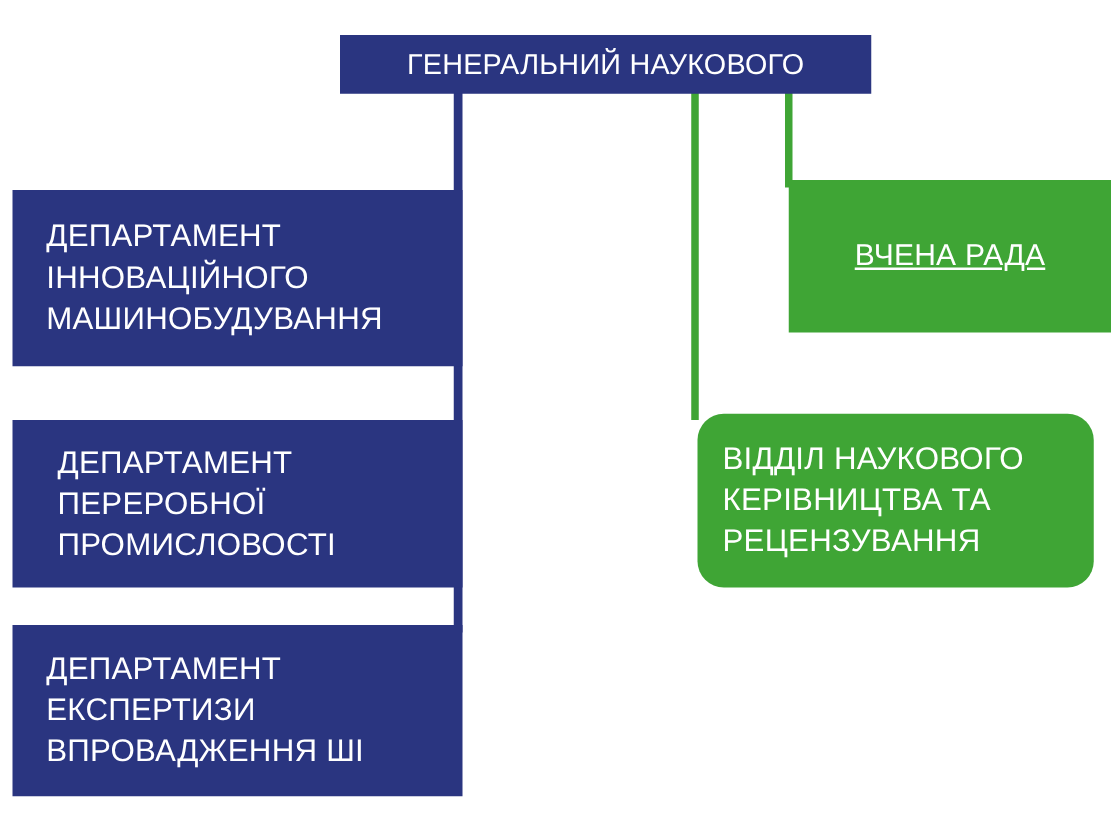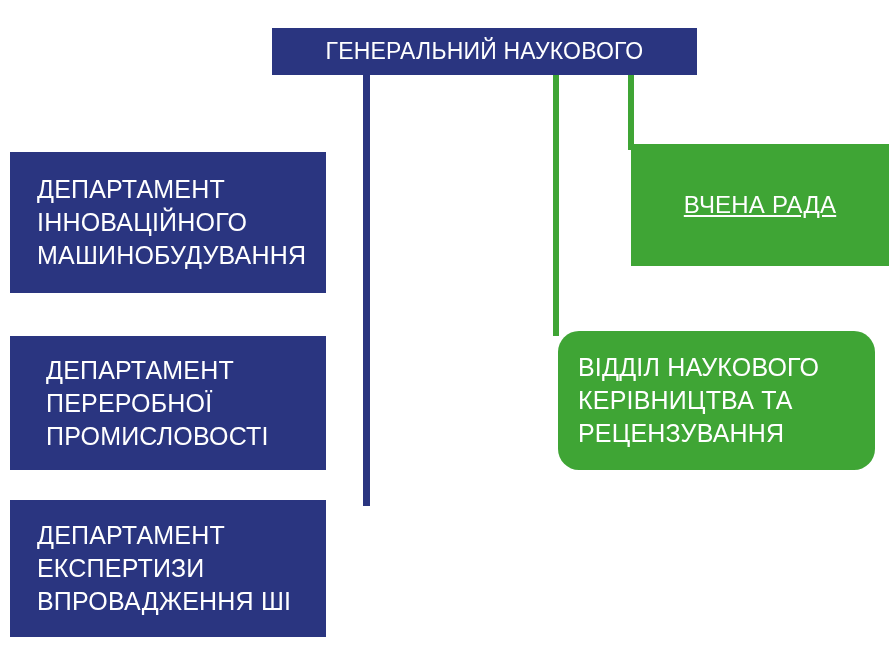--- a/index.html
+++ b/index.html
@@ -40,21 +40,21 @@
     background: #2A3580;
     display: flex;
     align-items: center;
     justify-content: center;
     font-size: 23px;
   }
 
   
   .node-dept {
     left: 10px;
-    width: 316px;
+    width: 360px;
     background: #2A3580;
     display: flex;
     flex-direction: column;
     justify-content: center;
     font-size: 25px;
     line-height: 1.32;
   }
   .node-dept-1 { top: 152px; height: 141px; padding-left: 27px; }
   .node-dept-2 { top: 336px; height: 134px; padding-left: 36px; }
   .node-dept-3 { top: 500px; height: 137px; padding-left: 27px; }

